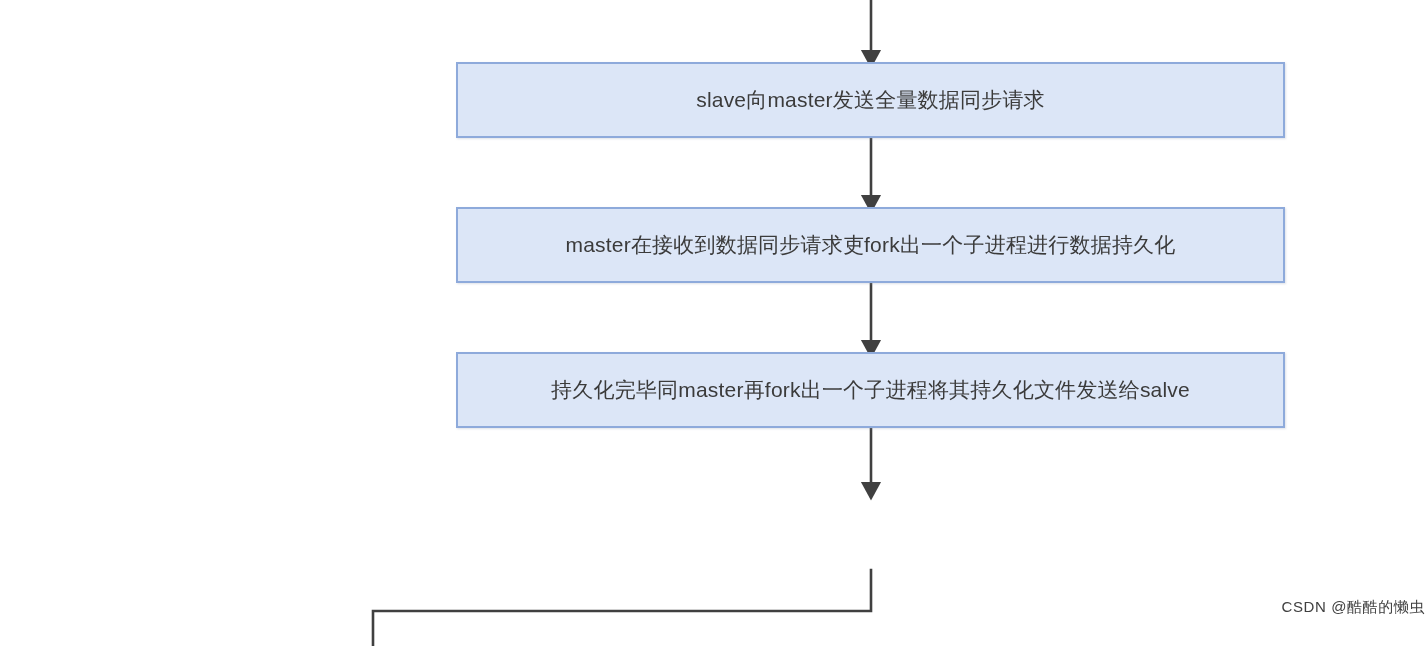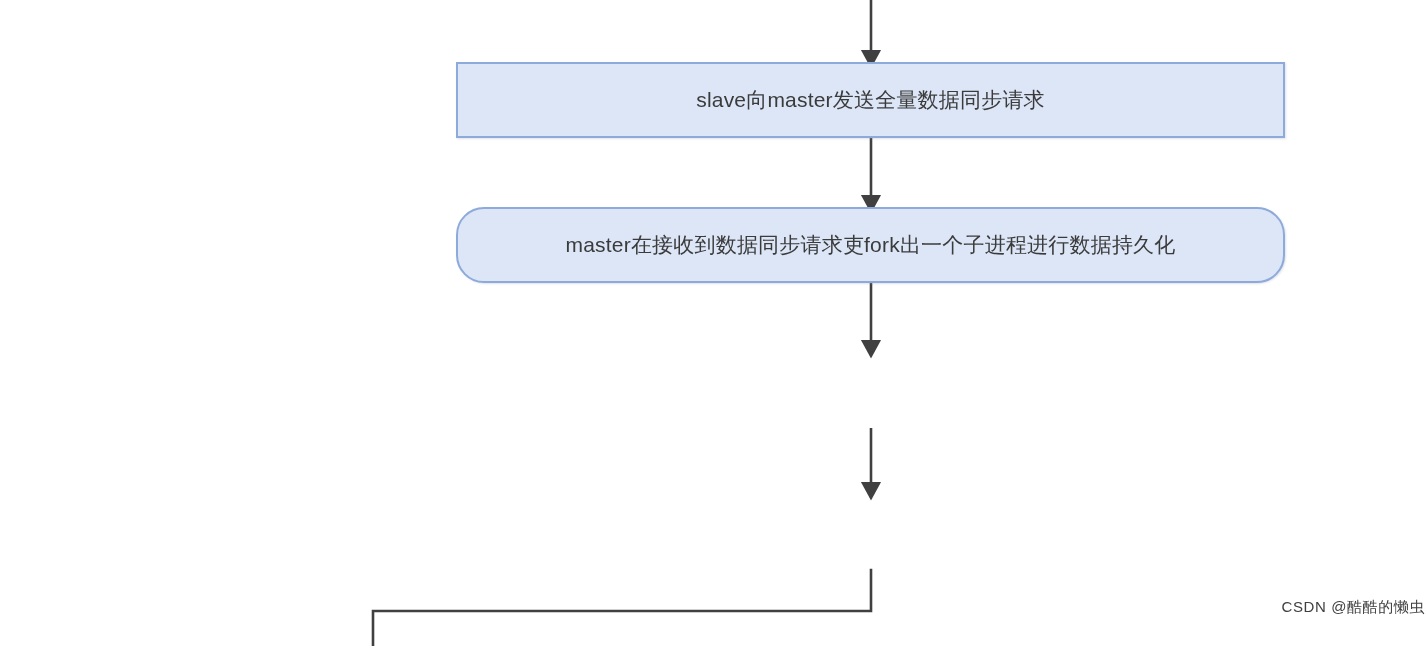--- a/index.html
+++ b/index.html
@@ -51,21 +51,21 @@
   }
   .process-box .box-label {
     font-size: 21px;
     line-height: 1.2;
     color: #3b3b3b;
     letter-spacing: 0.2px;
     white-space: nowrap;
   }
 
   #box-1 { top: 62px; }
-  #box-2 { top: 207px; border-radius: 28px; }
+  #box-2 { top: 207px; }
   #box-3 { top: 352px; }
   #box-4 { top: 494px; }
 
   
   #csdn-watermark {
     position: absolute;
     right: 8px;
     top: 598px;
     font-size: 15px;
     color: #404040;
@@ -99,17 +99,20 @@
   </svg>
 
   <div class="process-box" id="box-1">
     <span class="box-label">slave向master发送全量数据同步请求</span>
   </div>
 
   <div class="process-box" id="box-2">
     <span class="box-label">master在接收到数据同步请求吏fork出一个子进程进行数据持久化</span>
   </div>
 
+  <div class="process-box" id="box-3">
+    <span class="box-label">持久化完毕同master再fork出一个子进程将其持久化文件发送给salve</span>
+  </div>
 
 
   <div id="csdn-watermark">CSDN @酷酷的懒虫</div>
 
 </div>
 
 </body></html>

